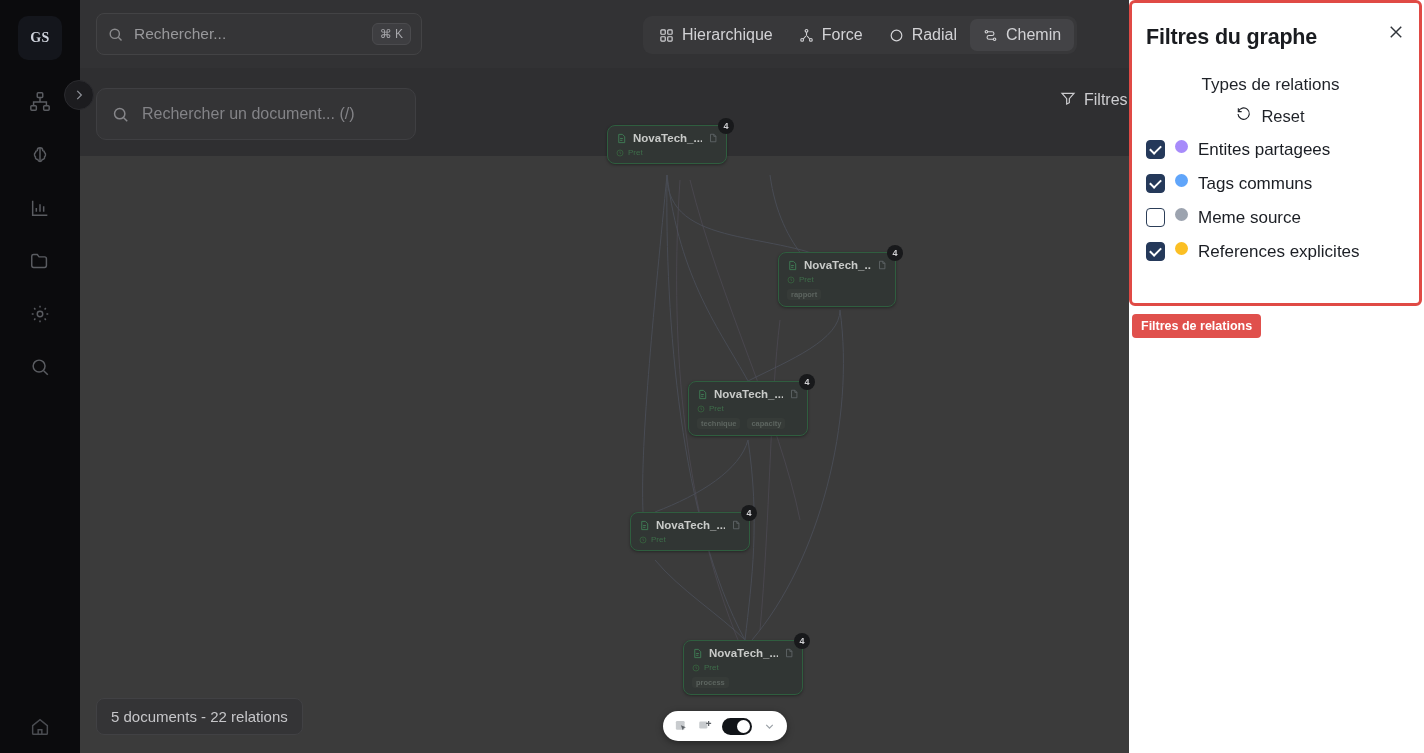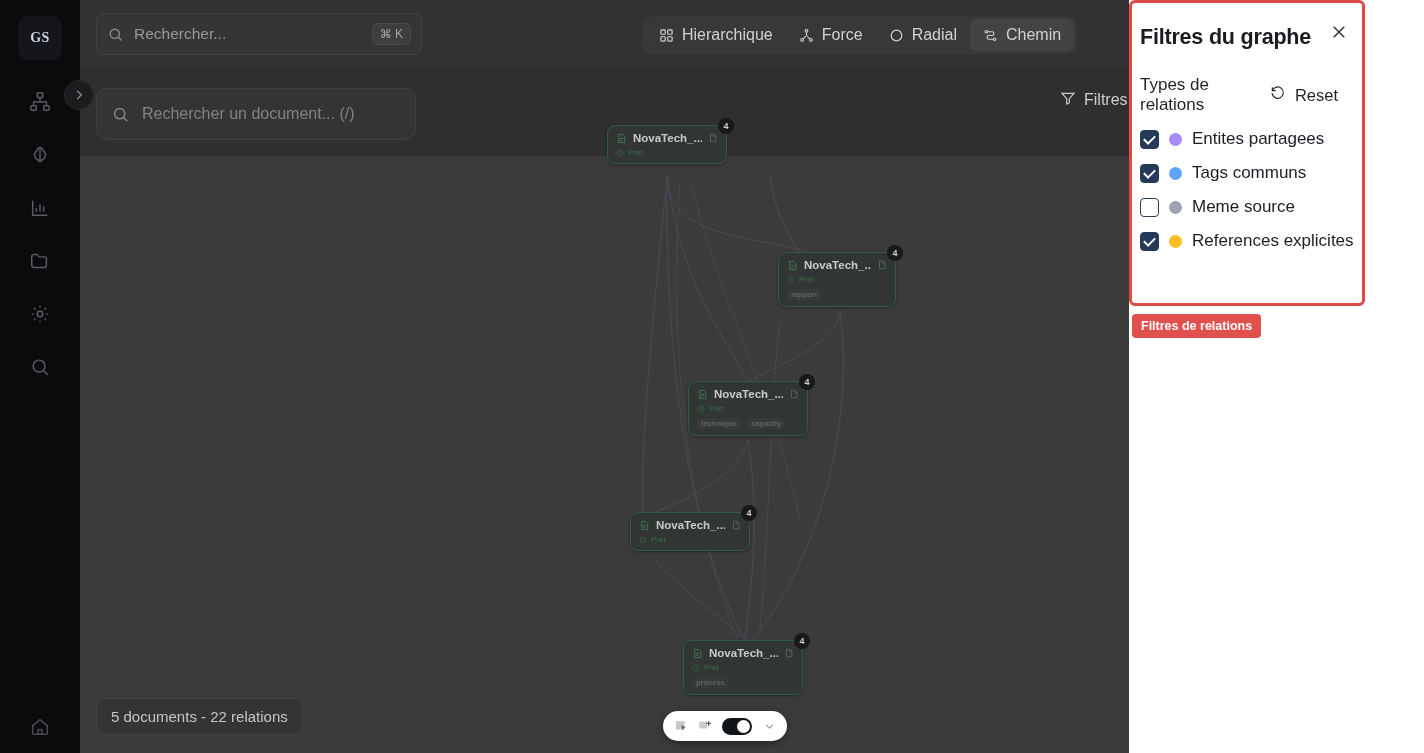--- a/index.html
+++ b/index.html
@@ -171,44 +171,44 @@
     position: relative; cursor: pointer; margin: 0 3px;
   }
   .ft-toggle::after {
     content:''; position:absolute; right: 2px; top: 2px;
     width: 13px; height: 13px; border-radius: 50%; background:#fff;
   }
 
   
   #filter-panel {
     position: absolute; left: 1129px; top: 0;
-    width: 236px; height: 306px;
+    width: 293px; height: 306px;
     background: #ffffff;
     border: 3px solid #e04a45;
     border-radius: 6px;
     z-index: 40;
-    padding: 22px 24px 0 8px;
+    padding: 22px 24px 0 14px;
   }
   #fp-title { font-size: 21.5px; font-weight: 700; color: #1a1c20; letter-spacing: -.2px; }
   #fp-close {
     position: absolute; right: 14px; top: 20px;
     background: none; border: none; cursor: pointer;
     color: #30343a; display: flex;
   }
   #fp-section {
-    margin-top: 25px; display: flex; align-items: center; gap: 11px;
+    margin-top: 25px; display: flex; align-items: center; gap: 11px; flex-direction: column;
   }
   #fp-section-label { font-size: 17px; color: #1f2228; }
   #fp-reset {
     display: flex; align-items: center; gap: 9px;
     background: none; border: none; cursor: pointer;
     color: #1f2228; font-size: 16.5px; font-family: "Liberation Sans", sans-serif; padding:0;
   }
   #fp-list { margin-top: 14px; display: flex; flex-direction: column; gap: 14px; }
-  .fp-item { display: flex; align-items: center; gap: 10px; cursor: pointer; }
+  .fp-item { display: flex; gap: 10px; cursor: pointer; }
   .fp-cb {
     width: 19px; height: 19px; border-radius: 4px; flex: none;
     border: 1.6px solid #2c3e58; background: #fff;
     display: flex; align-items: center; justify-content: center;
   }
   .fp-cb.on { background: #25395a; border-color: #25395a; }
   .fp-cb.on::after {
     content: ''; width: 9px; height: 5px; margin-top: -2px;
     border-left: 2px solid #fff; border-bottom: 2px solid #fff;
     transform: rotate(-45deg);

